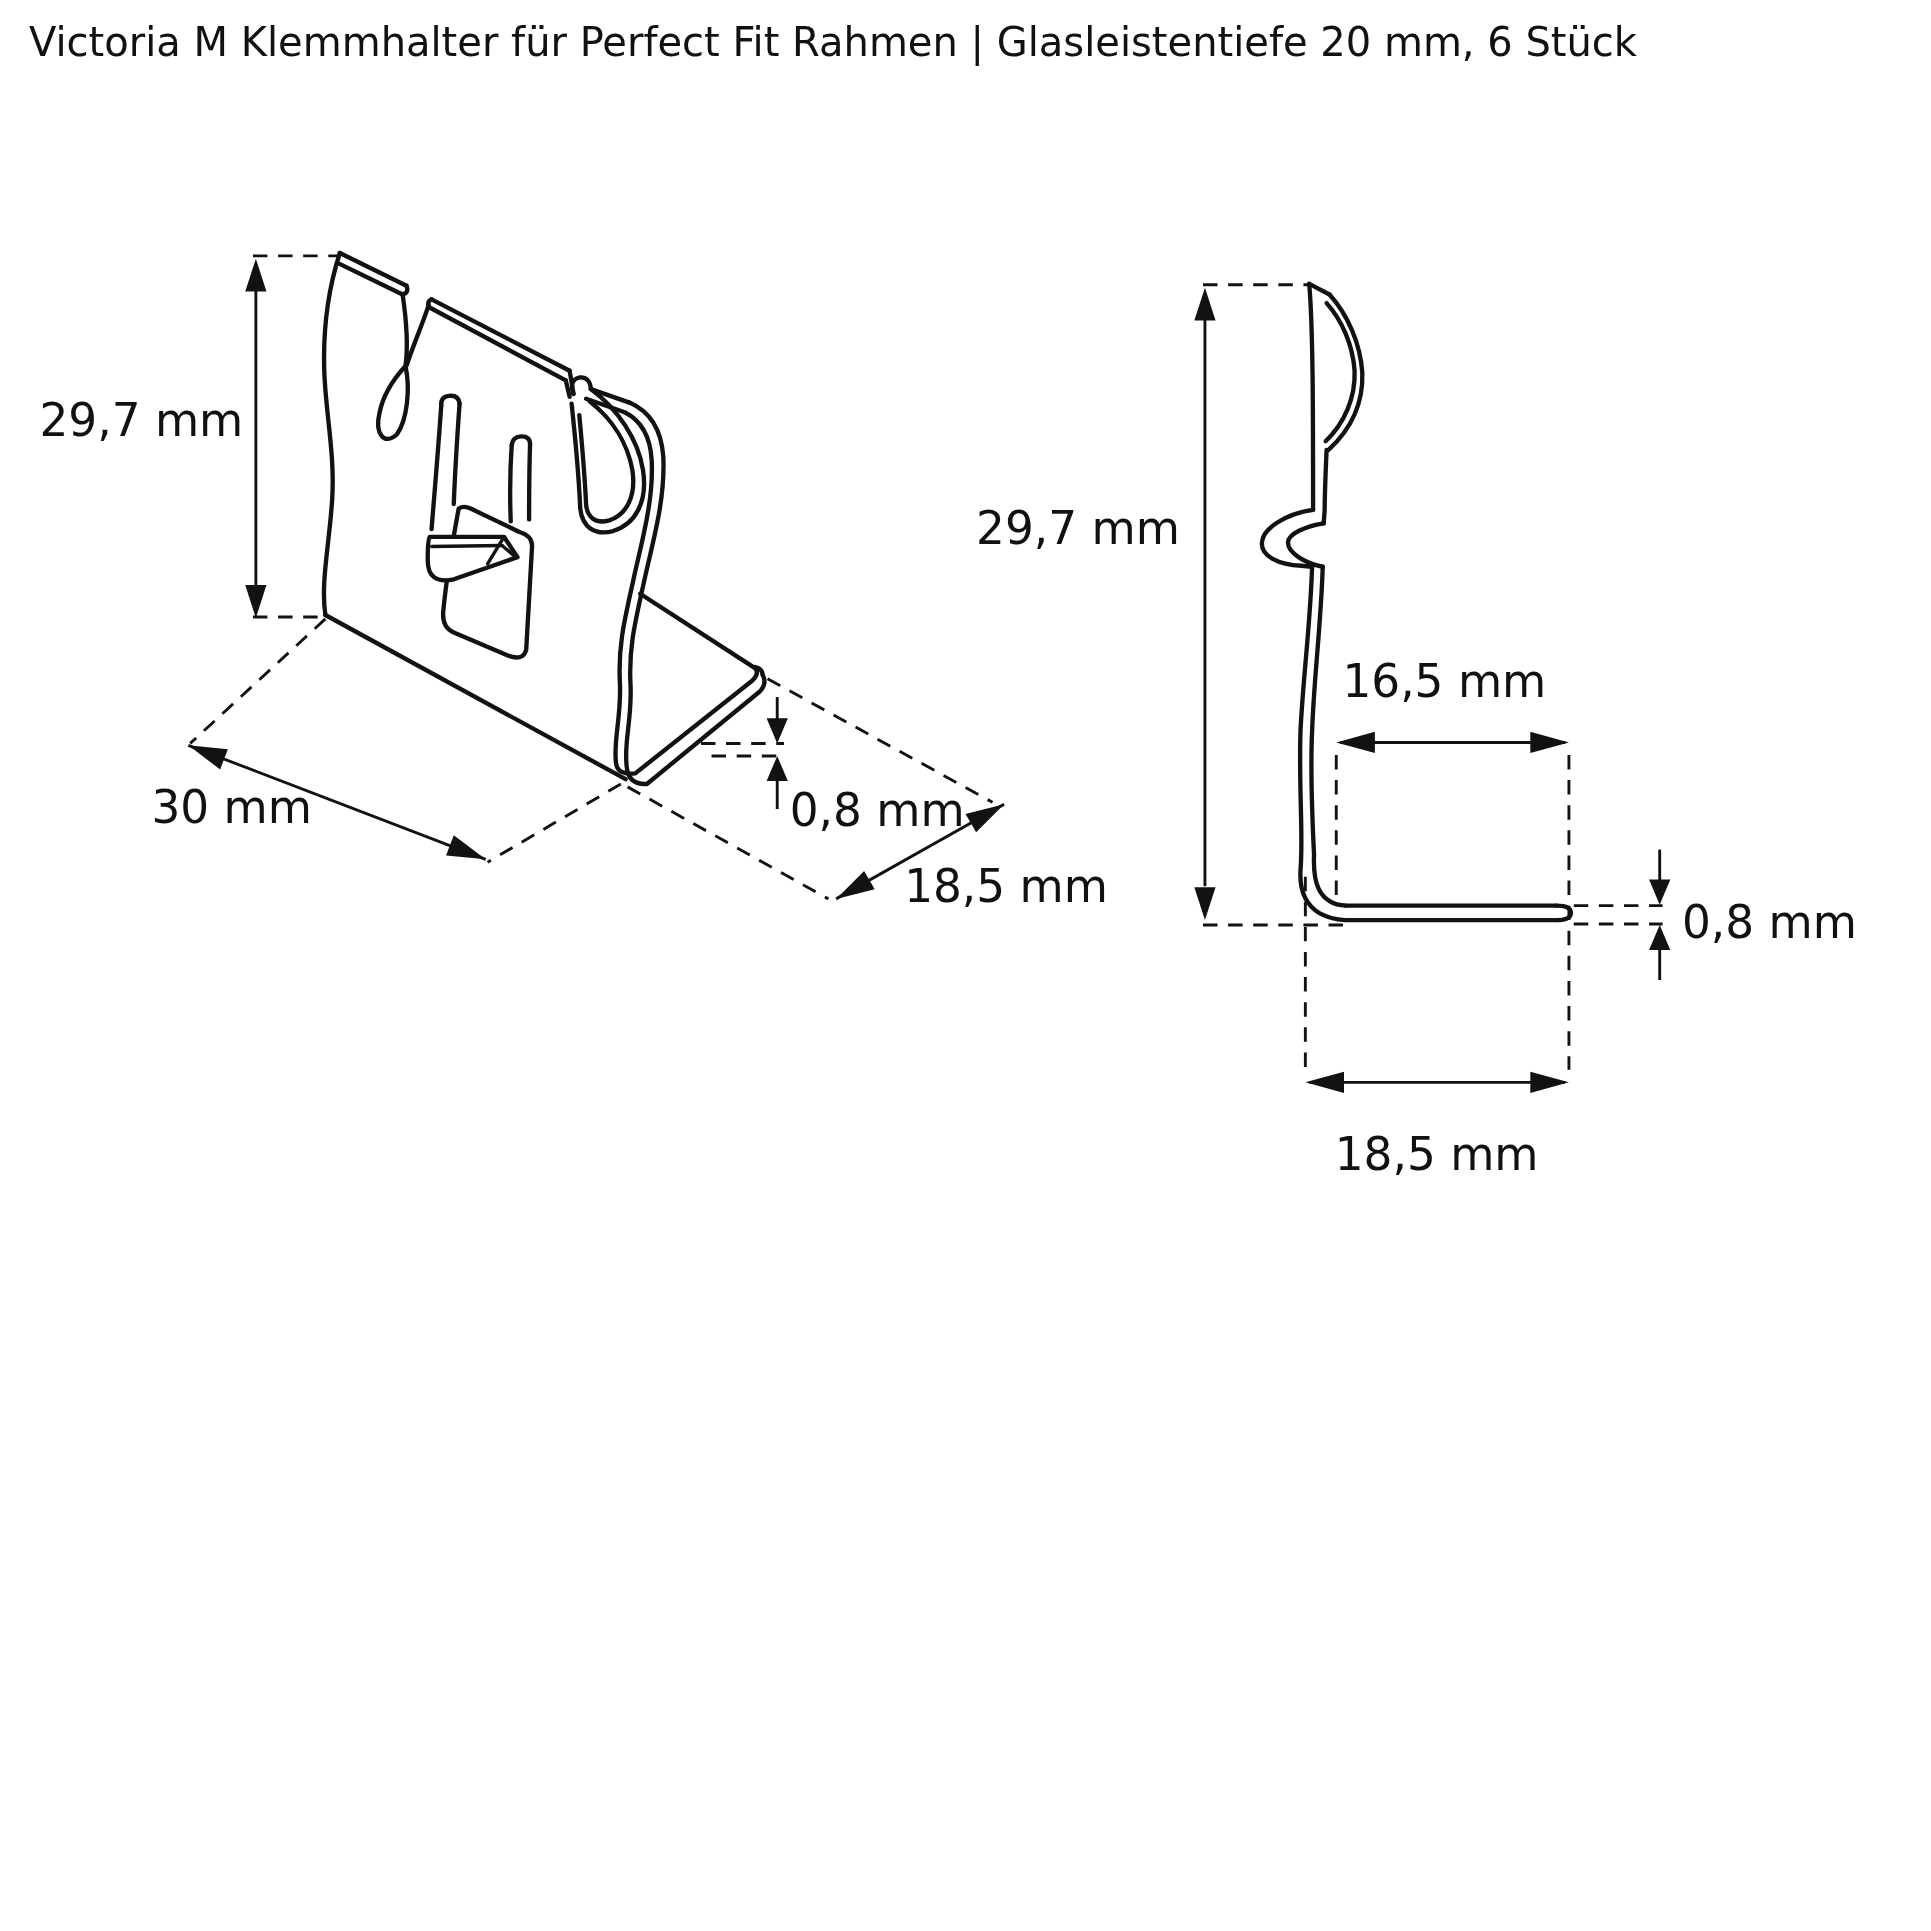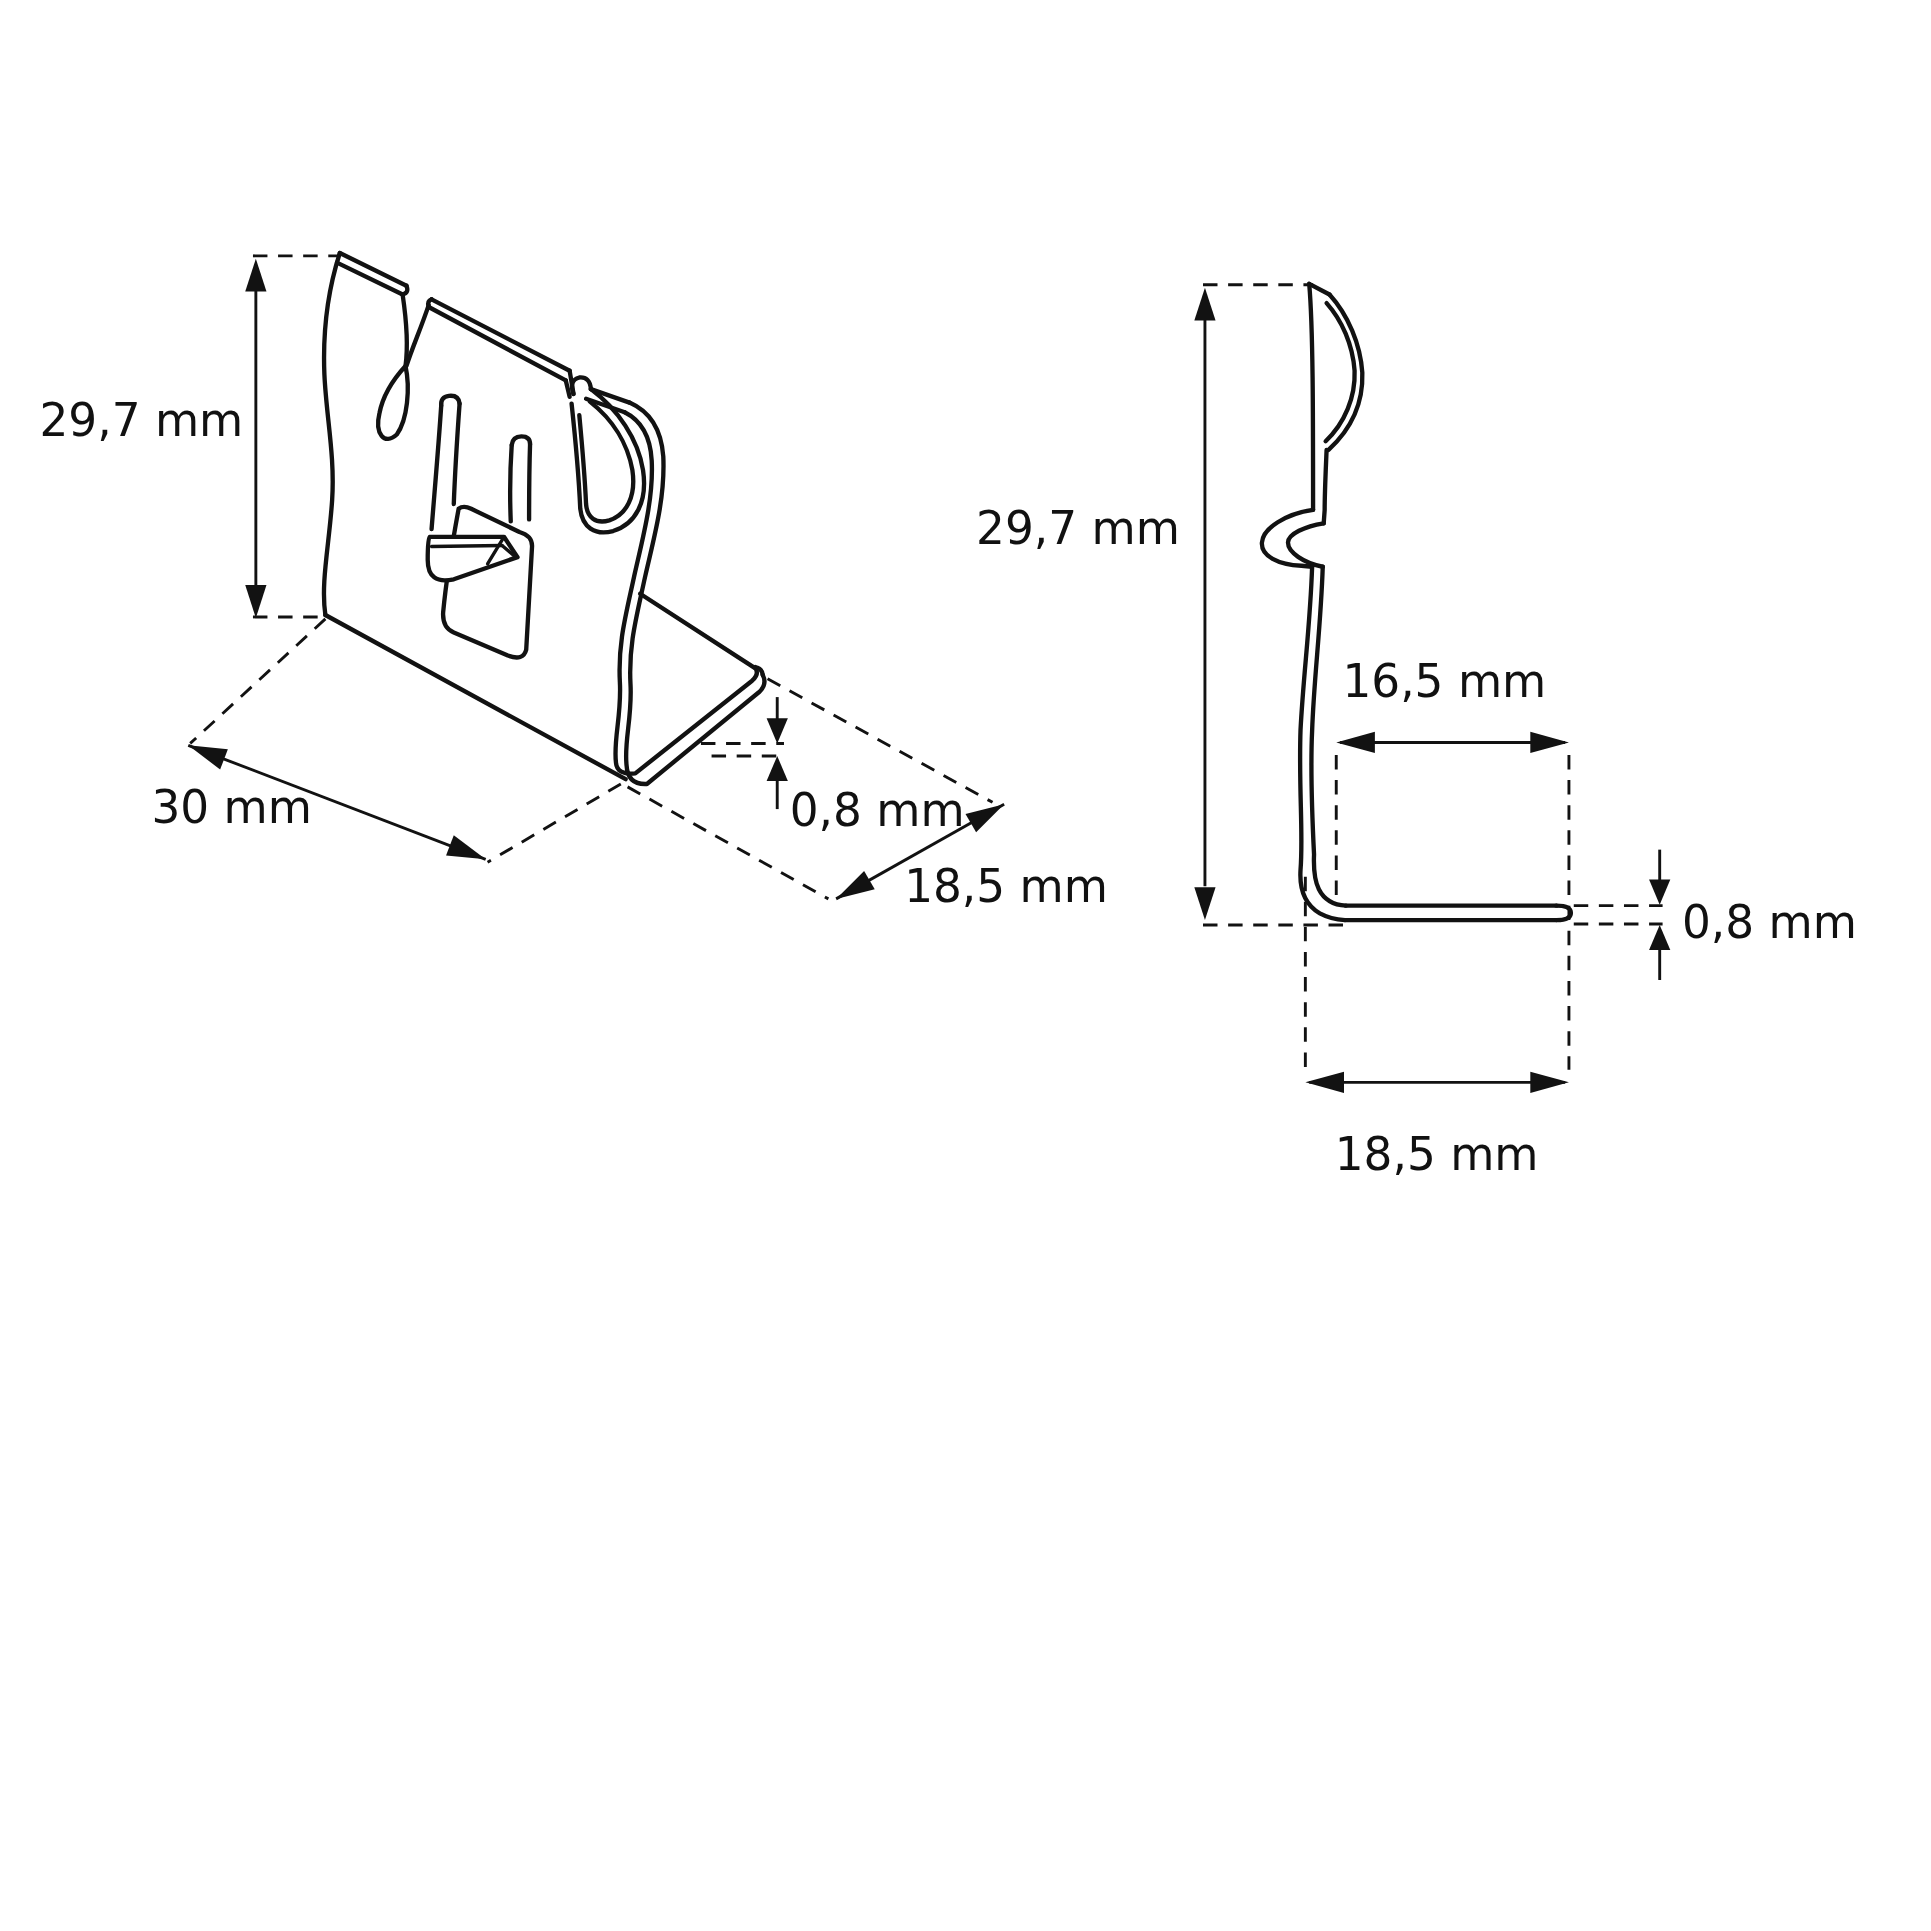--- a/index.html
+++ b/index.html
@@ -12,20 +12,21 @@
   .obj{fill:none;stroke:#121212;stroke-width:4.5;stroke-linecap:round;stroke-linejoin:round;}
   .obj-f{fill:#ffffff;stroke:#121212;stroke-width:4.5;stroke-linejoin:round;}
   .dim{fill:none;stroke:#121212;stroke-width:3;}
   .dash{fill:none;stroke:#121212;stroke-width:3;stroke-dasharray:15 11;}
   .head{fill:#121212;stroke:none;}
 </style>
 </head>
 <body>
 
 <div id="page">
+  <div id="title">Victoria M Klemmhalter für Perfect Fit Rahmen | Glasleistentiefe 20 mm, 6 Stück</div>
 
   <svg width="1931" height="1931" viewBox="0 0 2000 2000">
 
     <g>
 
       <g>
 
         <path class="obj" d="M352,262 C341,296 334,340 336,388 C338,432 347,472 344,518 C341,564 332,604 337,637"></path>
 
         <path class="obj" d="M352,262 L421,296"></path>

